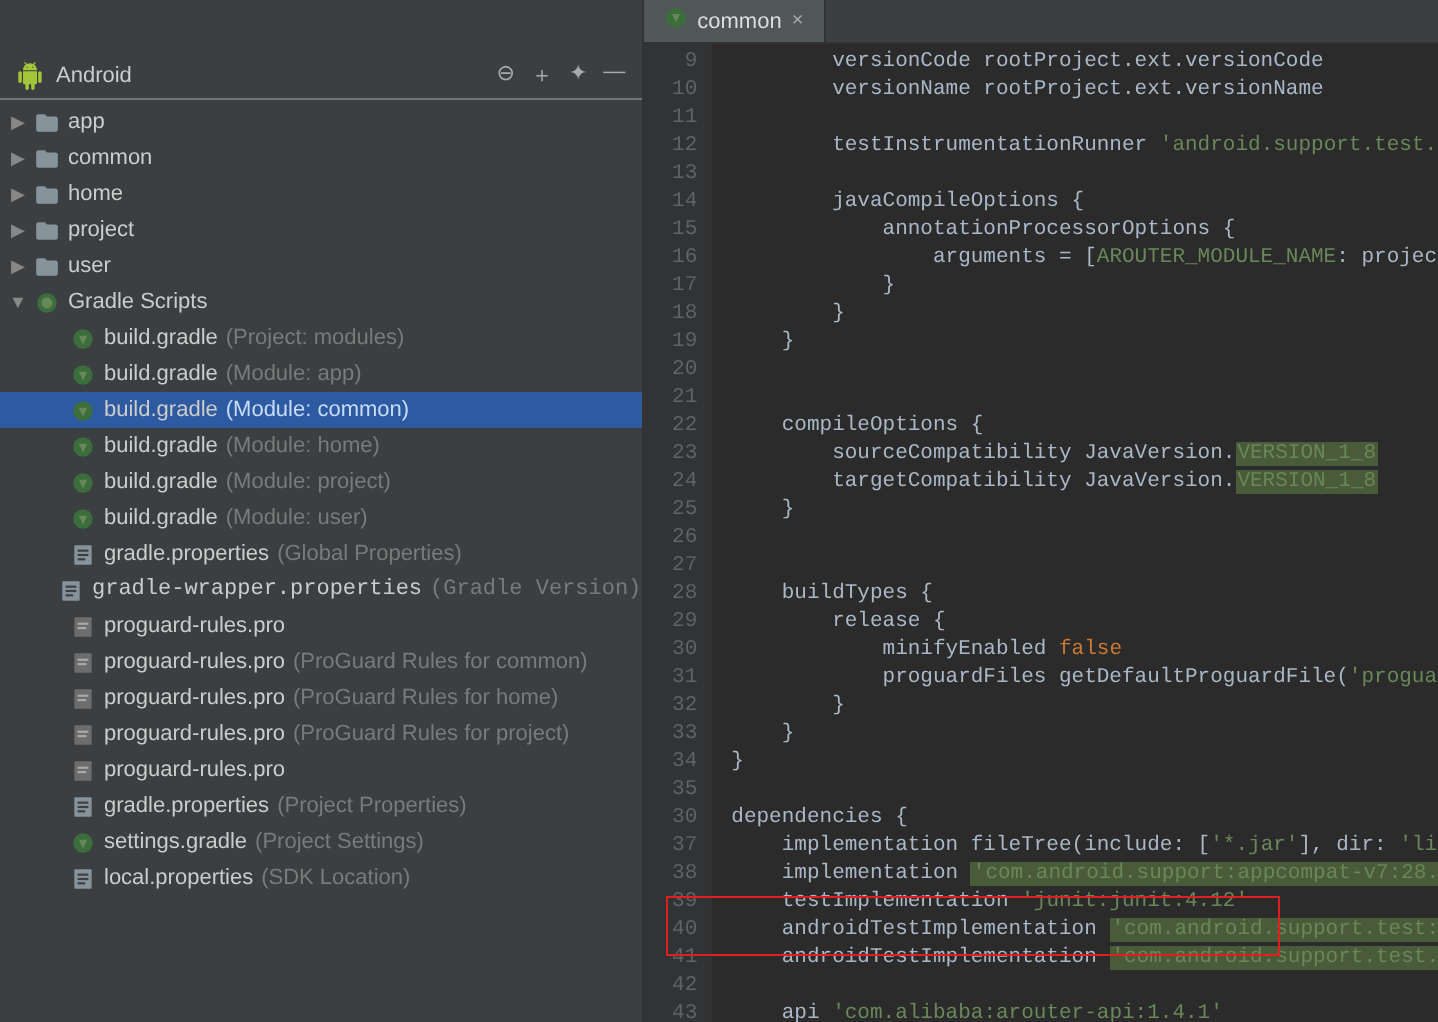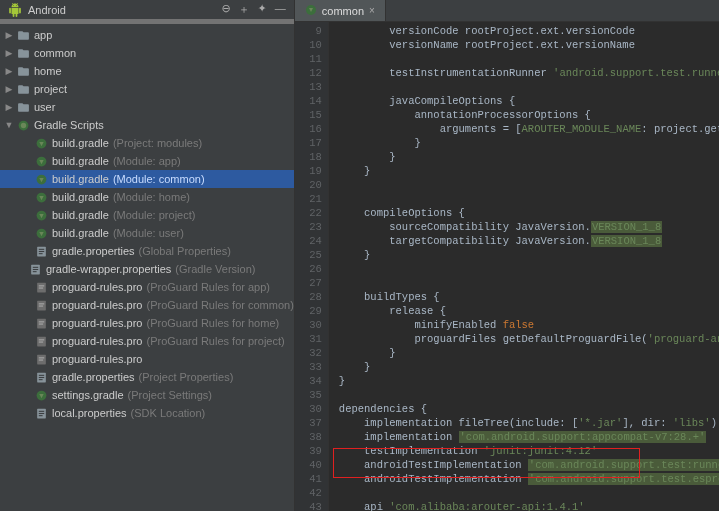--- a/index.html
+++ b/index.html
@@ -19,22 +19,23 @@
     width: 322px;
     background: #3c3f41;
     border-right: 1px solid #323232;
     display: flex;
     flex-direction: column;
   }
   .sidebar-header {
     display: flex;
     align-items: center;
     padding: 4px 8px;
-    border-bottom: 5px solid #737373;
+    border-bottom: 1px solid #737373;
     height: 24px;
+    margin-top: 26px;
   }
   .android-icon {
     width: 14px; height: 14px;
     margin-right: 6px;
     display: inline-flex; align-items: center; justify-content: center;
   }
   .sidebar-header-title { flex: 1; font-weight: 500; color: #ccc; }
   .hdr-icons { display: flex; gap: 8px; color: #aaa; }
   .hdr-icon { cursor: pointer; }
   .tree { flex: 1; overflow-y: auto; padding-top: 2px; }
@@ -265,21 +266,21 @@
             <svg width="13" height="13" viewBox="0 0 24 24">
               <rect x="4" y="3" width="16" height="18" rx="1" fill="#87939a"></rect>
               <rect x="7" y="7" width="10" height="2" fill="#3c3f41"></rect>
               <rect x="7" y="11" width="10" height="2" fill="#3c3f41"></rect>
               <rect x="7" y="15" width="7" height="2" fill="#3c3f41"></rect>
             </svg>
           </span>
           <span class="node-label">gradle.properties</span>
           <span class="node-hint">(Global Properties)</span>
         </div>
-        <div class="tree-row" style="padding-left: 16px;">
+        <div class="tree-row" style="padding-left: 16px; font-family: Liberation Mono, monospace;">
           <span class="chev"></span>
           <span class="folder-icon">
             <svg width="13" height="13" viewBox="0 0 24 24">
               <rect x="4" y="3" width="16" height="18" rx="1" fill="#87939a"></rect>
               <rect x="7" y="7" width="10" height="2" fill="#3c3f41"></rect>
               <rect x="7" y="11" width="10" height="2" fill="#3c3f41"></rect>
               <rect x="7" y="15" width="7" height="2" fill="#3c3f41"></rect>
             </svg>
           </span>
           <span class="node-label">gradle-wrapper.properties</span>
@@ -288,21 +289,20 @@
         <div class="tree-row" style="padding-left: 22px;">
           <span class="chev"></span>
           <span class="folder-icon">
             <svg width="13" height="13" viewBox="0 0 24 24">
               <rect x="4" y="3" width="16" height="18" rx="1" fill="#6d6d6d"></rect>
               <rect x="7" y="8" width="10" height="2" fill="#aaa"></rect>
               <rect x="7" y="12" width="8" height="2" fill="#aaa"></rect>
             </svg>
           </span>
           <span class="node-label">proguard-rules.pro</span>
-          <span class="node-hint">(ProGuard Rules for app)</span>
         </div>
         <div class="tree-row" style="padding-left: 22px;">
           <span class="chev"></span>
           <span class="folder-icon">
             <svg width="13" height="13" viewBox="0 0 24 24">
               <rect x="4" y="3" width="16" height="18" rx="1" fill="#6d6d6d"></rect>
               <rect x="7" y="8" width="10" height="2" fill="#aaa"></rect>
               <rect x="7" y="12" width="8" height="2" fill="#aaa"></rect>
             </svg>
           </span>

